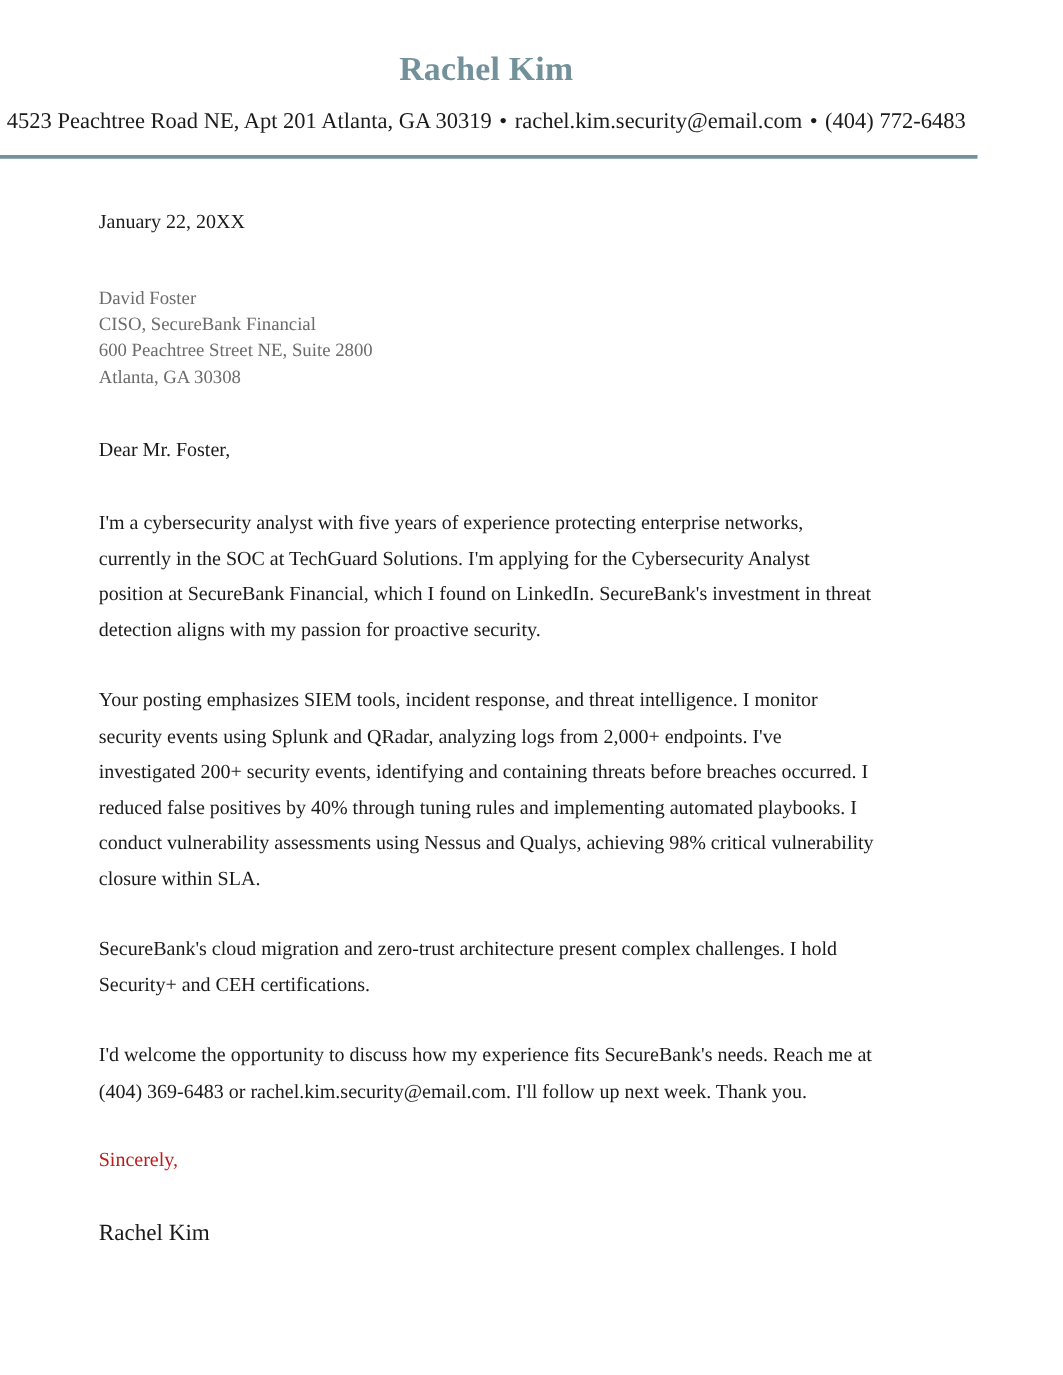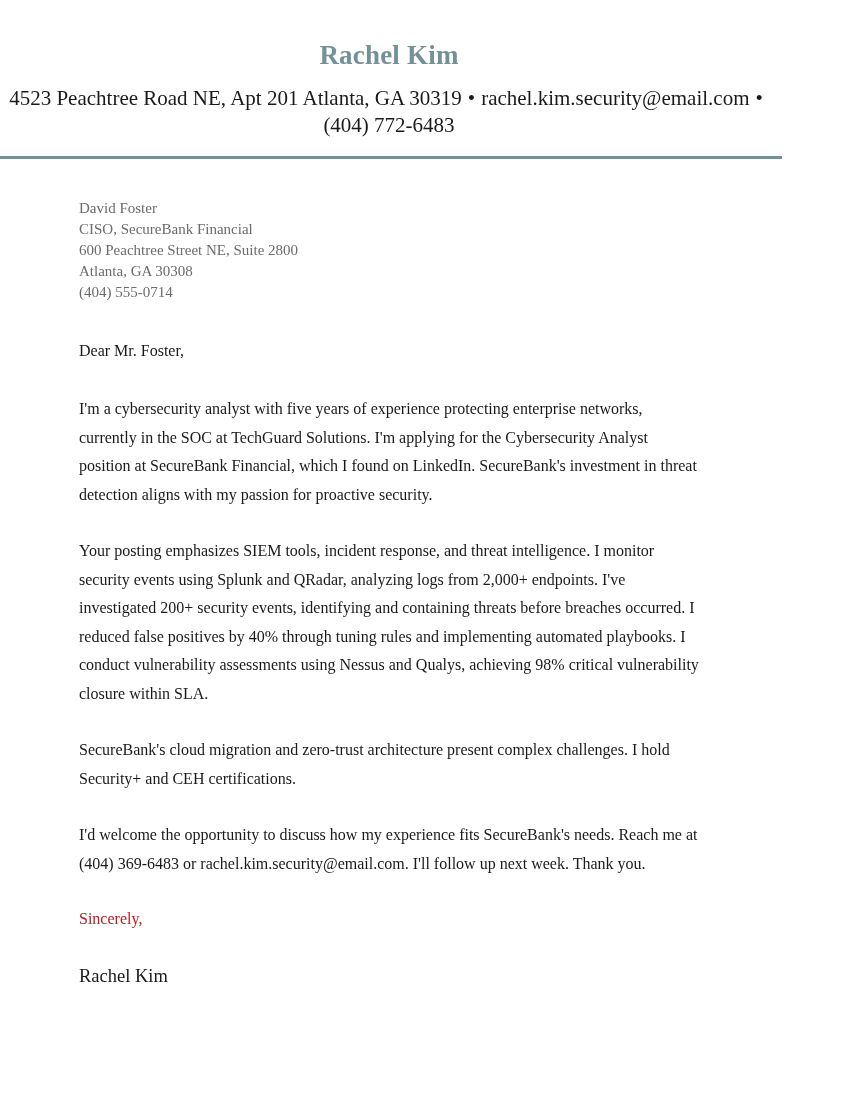--- a/index.html
+++ b/index.html
@@ -30,21 +30,21 @@
   .sender-name {
     font-size: 27px;
     font-weight: bold;
     color: #73919a;
     letter-spacing: 0.2px;
     line-height: 1.15;
     margin: 0;
   }
   .contact-line {
     margin: 14px 0 0 0;
-    font-size: 21px;
+    font-size: 18px;
     color: #1a1a1a;
     line-height: 1.3;
   }
   .contact-sep {
     display: inline-block;
     padding: 0 6px;
     color: #1a1a1a;
   }
   .header-rule {
     margin: 16px auto 0 auto;
@@ -122,27 +122,27 @@
 
     <div class="contact-line">
       <span>4523 Peachtree Road NE, Apt 201 Atlanta, GA 30319</span><span class="contact-sep">•</span><span>rachel.kim.security@email.com</span><span class="contact-sep">•</span><span>(404) 772-6483</span>
     </div>
 
     <div class="header-rule"></div>
   </div>
 
   <div class="letter-body">
 
+    <div class="date-line">January 22, 20XX</div>
 
     <div class="recipient-block">
       <div>David Foster</div>
       <div>CISO, SecureBank Financial</div>
       <div>600 Peachtree Street NE, Suite 2800</div>
       <div>Atlanta, GA 30308</div>
-      <div>(404) 555-0714</div>
     </div>
 
     <div class="salutation">Dear Mr. Foster,</div>
 
     <div class="body-paragraphs">
       <p class="body-paragraph first">I'm a cybersecurity analyst with five years of experience protecting enterprise networks, currently in the SOC at TechGuard Solutions. I'm applying for the Cybersecurity Analyst position at SecureBank Financial, which I found on LinkedIn. SecureBank's investment in threat detection aligns with my passion for proactive security.</p>
       <p class="body-paragraph">Your posting emphasizes SIEM tools, incident response, and threat intelligence. I monitor security events using Splunk and QRadar, analyzing logs from 2,000+ endpoints. I've investigated 200+ security events, identifying and containing threats before breaches occurred. I reduced false positives by 40% through tuning rules and implementing automated playbooks. I conduct vulnerability assessments using Nessus and Qualys, achieving 98% critical vulnerability closure within SLA.</p>
       <p class="body-paragraph">SecureBank's cloud migration and zero-trust architecture present complex challenges. I hold Security+ and CEH certifications.</p>
       <p class="body-paragraph">I'd welcome the opportunity to discuss how my experience fits SecureBank's needs. Reach me at (404) 369-6483 or rachel.kim.security@email.com. I'll follow up next week. Thank you.</p>
     </div>

